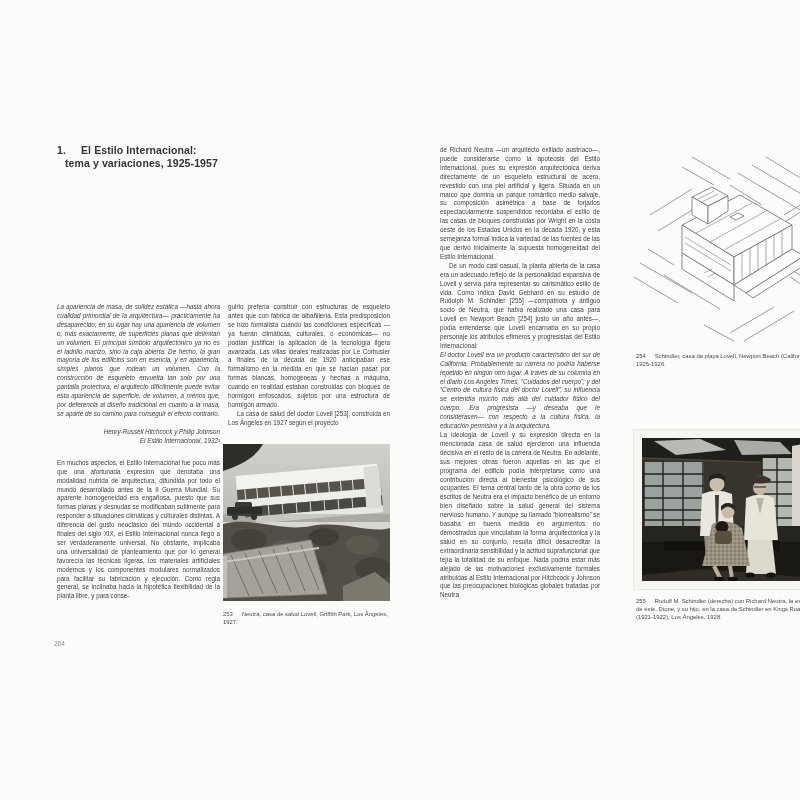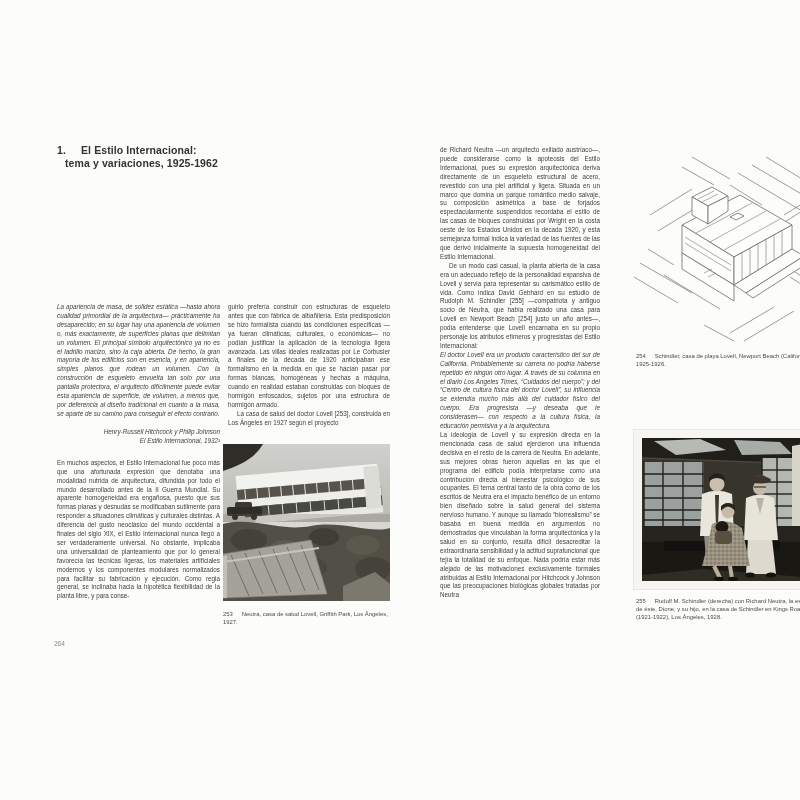--- a/index.html
+++ b/index.html
@@ -26,21 +26,21 @@
   .photo-frame{background:#f6f5f2;border:1px solid #e8e7e3;padding:8px;}
   svg{display:block;}
 </style>
 </head>
 <body>
 
 <div id="spread">
 
   <div class="abs heading" style="left:33px;top:144px;width:220px;">
     <span class="num">1.</span><span>El Estilo Internacional:</span><br>
-    <span class="l2">tema y variaciones, 1925-1962</span>
+    <span class="l2">tema y variaciones, 1925-1957</span>
   </div>
 
   <div class="abs col" style="left:33px;top:303px;width:163px;">
     <p class="italic">La apariencia de masa, de solidez estática —hasta ahora cualidad primordial de la arquitectura— prácticamente ha desaparecido; en su lugar hay una apariencia de volumen o, más exactamente, de superficies planas que delimitan un volumen. El principal símbolo arquitectónico ya no es el ladrillo macizo, sino la caja abierta. De hecho, la gran mayoría de los edificios son en esencia, y en apariencia, simples planos que rodean un volumen. Con la construcción de esqueleto envuelta tan solo por una pantalla protectora, el arquitecto difícilmente puede evitar esta apariencia de superficie, de volumen, a menos que, por deferencia al diseño tradicional en cuanto a la masa, se aparte de su camino para conseguir el efecto contrario.</p>
     <div class="attr">
       <span>Henry-Russell Hitchcock y Philip Johnson</span><br>
       <span>El Estilo Internacional, 1932¹</span>
     </div>
     <p>En muchos aspectos, el Estilo Internacional fue poco más que una afortunada expresión que denotaba una modalidad nutrida de arquitectura, difundida por todo el mundo desarrollado antes de la II Guerra Mundial. Su aparente homogeneidad era engañosa, puesto que sus formas planas y desnudas se modificaban sutilmente para responder a situaciones climáticas y culturales distintas. A diferencia del gusto neoclásico del mundo occidental a finales del siglo XIX, el Estilo Internacional nunca llegó a ser verdaderamente universal. No obstante, implicaba una universalidad de planteamiento que por lo general favorecía las técnicas ligeras, los materiales artificiales modernos y los componentes modulares normalizados para facilitar su fabricación y ejecución. Como regla general, se inclinaba hacia la hipotética flexibilidad de la planta libre, y para conse-</p>
   </div>

